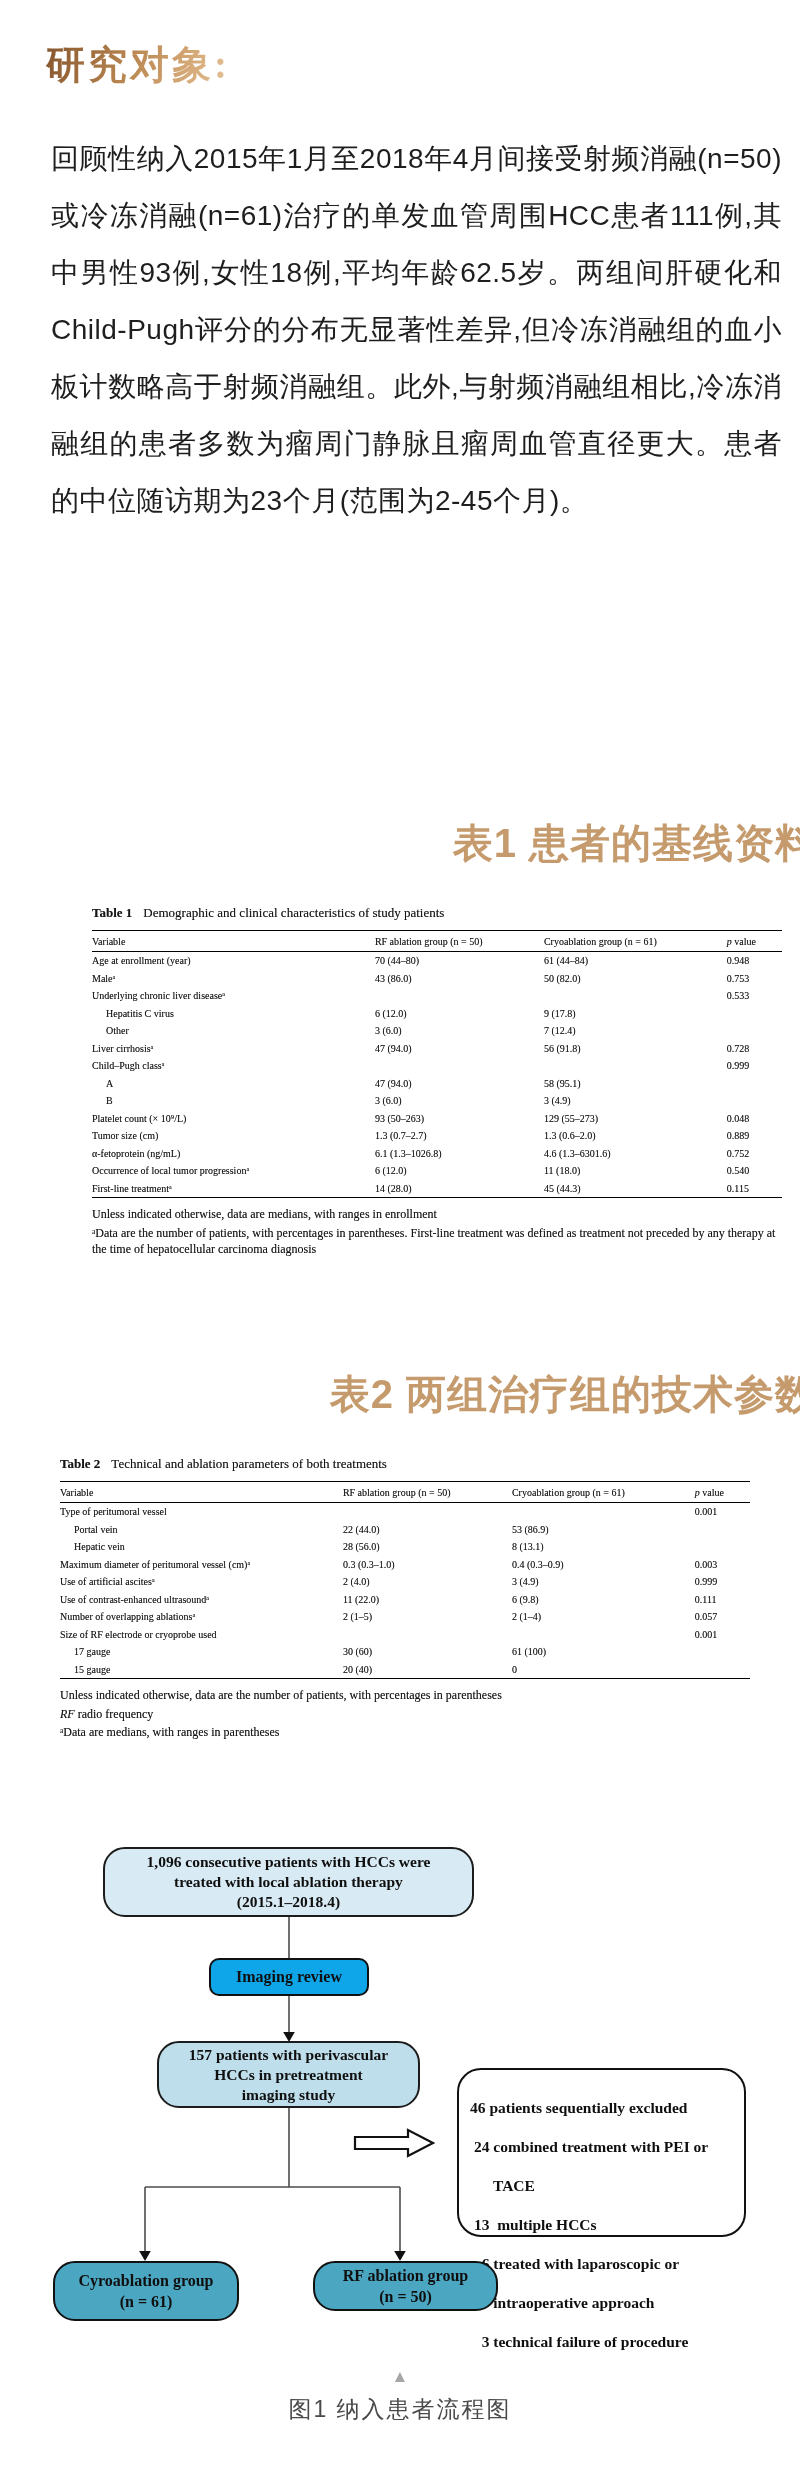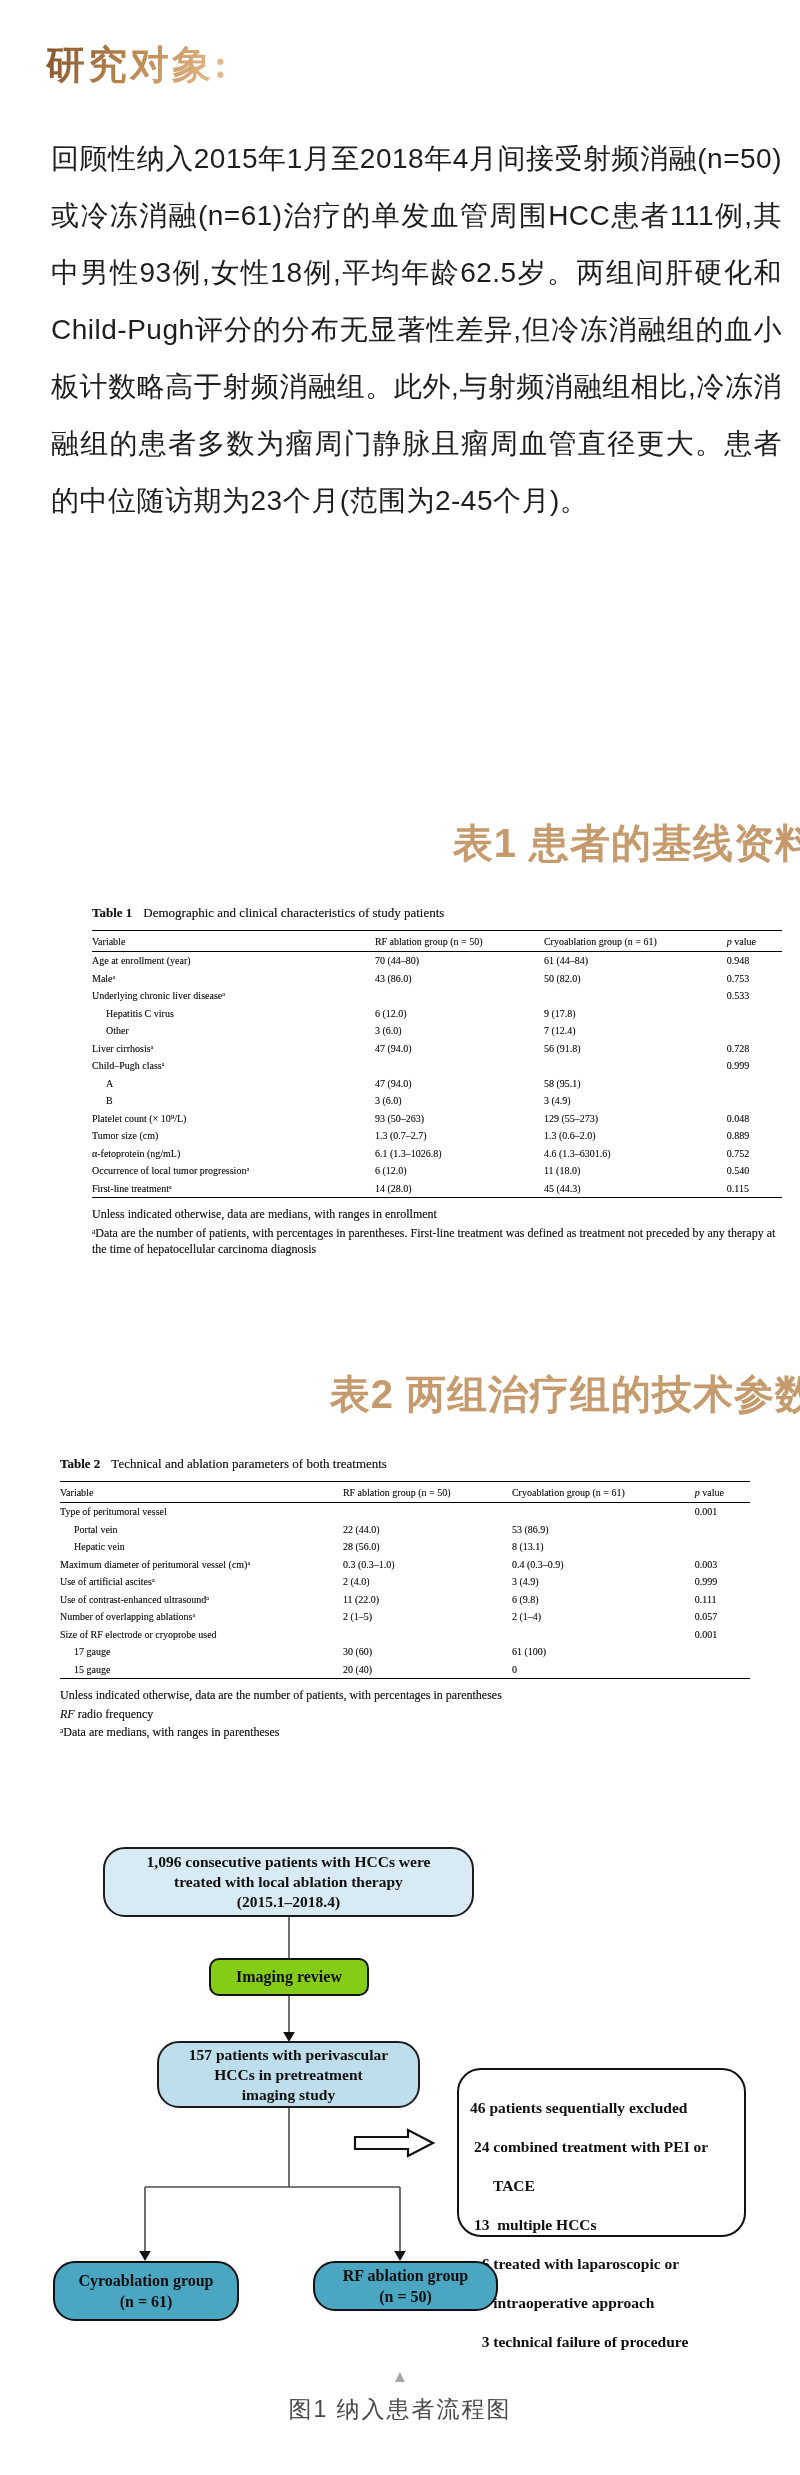--- a/index.html
+++ b/index.html
@@ -44,21 +44,21 @@
   .fn{margin-bottom:2px;}
 
   
   .flow{position:absolute;left:0;top:1840px;width:800px;height:500px;
         font-family:"Liberation Serif","DejaVu Serif",serif;font-weight:700;color:#0f0f0f;}
   .flow svg{position:absolute;left:0;top:0;}
   .fbox{position:absolute;display:flex;align-items:center;justify-content:center;
         text-align:center;white-space:pre-line;box-sizing:border-box;border-radius:22px;}
   .fb-top{left:103px;top:7px;width:371px;height:70px;background:var(--flow-light-blue,#d8eaf3);
           border:2px solid #1c1c1c;font-size:15.5px;line-height:20px;}
-  .fb-imaging{left:209px;top:118px;width:160px;height:38px;background:#84cc16;
+  .fb-imaging{left:209px;top:118px;width:160px;height:38px;background:#0ea5e9;
               border:2px solid #111;border-radius:10px;font-size:16px;}
   .fb-157{left:157px;top:201px;width:263px;height:67px;background:var(--flow-mid-blue,#bfdeeb);
           border:2.5px solid #1c1c1c;font-size:15.5px;line-height:20px;}
   .fb-excl{left:457px;top:228px;width:289px;height:169px;background:#fff;
            border:2.5px solid #111;border-radius:24px;display:block;text-align:left;
            padding:8px 4px 0 11px;font-size:15.5px;line-height:19.5px;}
   .fb-excl div{white-space:pre;}
   .fb-teal{background:var(--flow-teal,#4ba6c2);border:2px solid #111;
            font-size:16px;line-height:21px;}
   .fb-cryo{left:53px;top:421px;width:186px;height:60px;}

